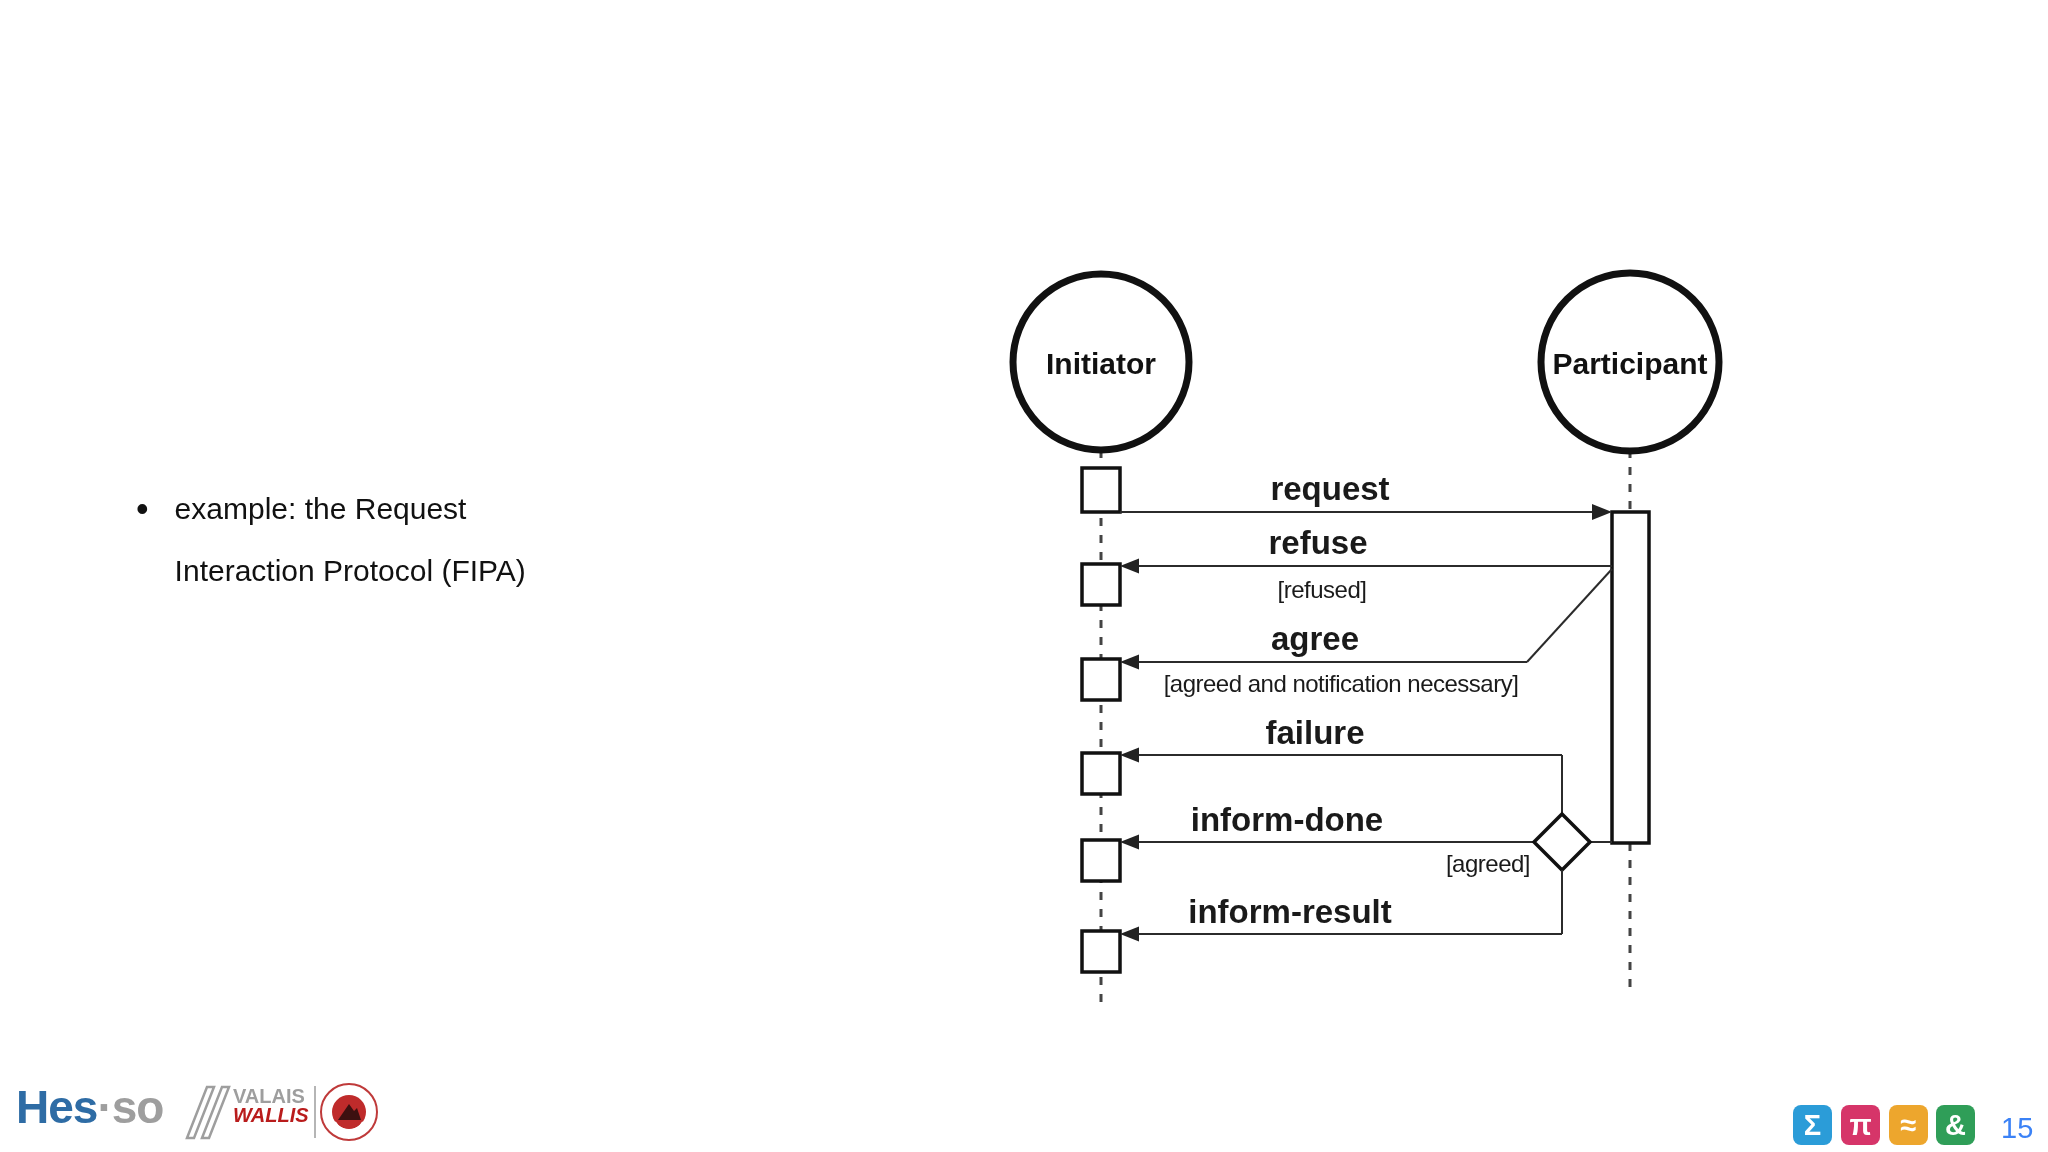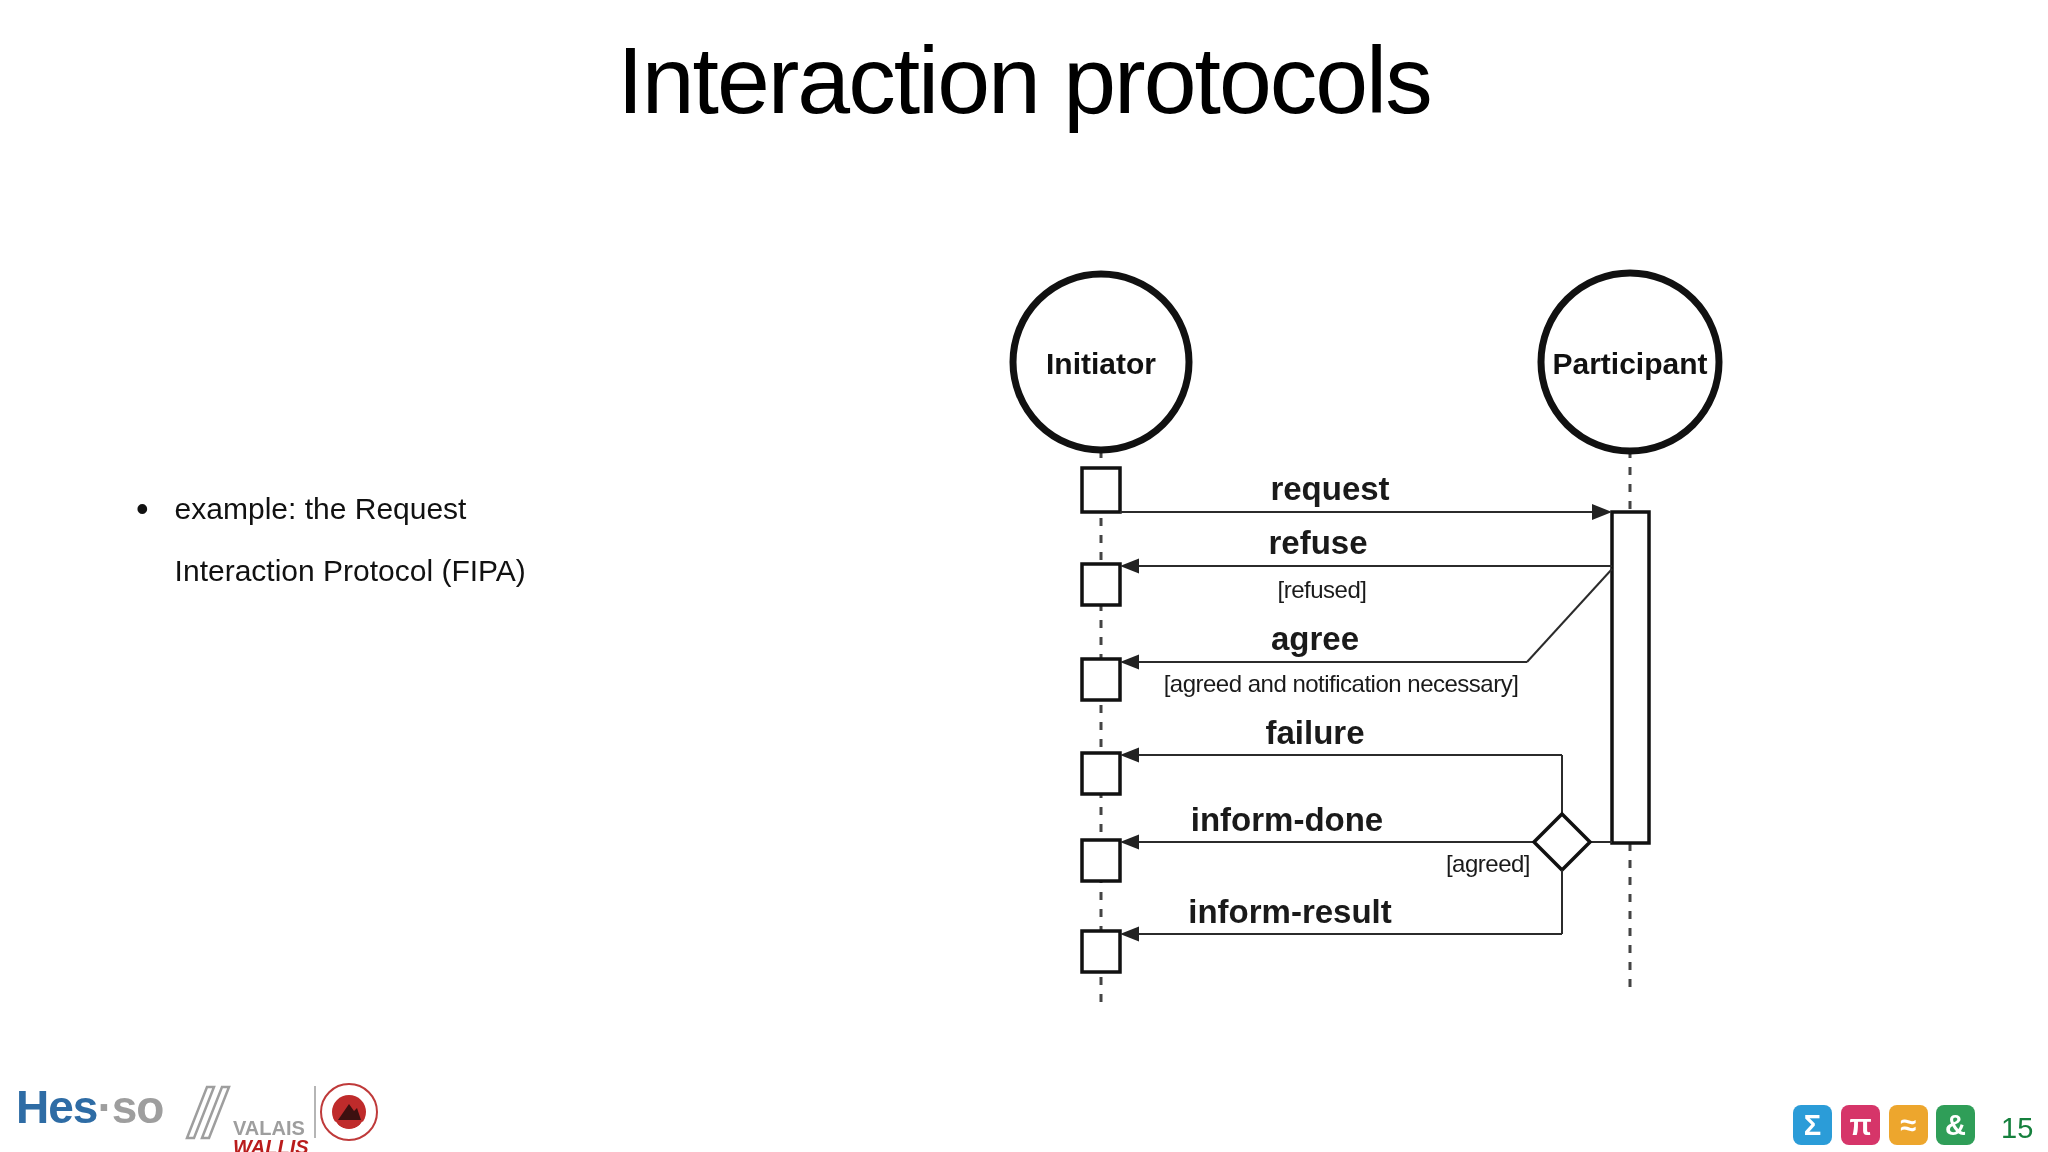--- a/index.html
+++ b/index.html
@@ -81,29 +81,28 @@
     font-size: 29px;
     font-weight: 700;
     display: flex;
     align-items: center;
     justify-content: center;
   }
   .page-num {
     position: absolute;
     left: 2001px; top: 1112px;
     font-size: 29px;
-    color: #15803d;
+    color: #3b82f6;
   }
 </style>
 </head>
 <body>
 
 <div class="slide">
 
-  <h1 class="title">Interaction protocols</h1>
 
   <div class="bullet-block">
     <span class="bullet-marker">•</span>
     <div class="bullet-text">
       <div>example: the Request</div>
       <div>Interaction Protocol (FIPA)</div>
     </div>
   </div>
 
   <svg class="diagram" viewBox="0 0 2048 1152">
@@ -160,21 +159,21 @@
   </svg>
 
   <div class="hes-so">
     <span style="color: rgb(46, 108, 165);">Hes</span><span style="color: rgb(158, 158, 158);">·so</span>
   </div>
   <svg class="logo-slashes" width="52" height="60" viewBox="0 0 52 60">
     <polygon points="4,56 24,5 31,5 11,56" fill="#fff" stroke="#9e9e9e" stroke-width="2.5"></polygon>
     <polygon points="19,56 39,5 46,5 26,56" fill="#fff" stroke="#9e9e9e" stroke-width="2.5"></polygon>
   </svg>
   <div class="valais-wallis">
-    <div style="color: rgb(158, 158, 158); margin-top: 32px;">VALAIS</div>
+    <div style="color: rgb(158, 158, 158);">VALAIS</div>
     <div style="color: #b91c1c; font-style: italic;">WALLIS</div>
   </div>
   <div class="logo-divider"></div>
   <svg class="badge-svg" width="60" height="60" viewBox="0 0 60 60">
     <circle cx="30" cy="30" r="28" fill="#fff" stroke="#bf3a3a" stroke-width="2"></circle>
     <circle cx="30" cy="30" r="17" fill="#bf2b2b"></circle>
     <polygon points="19,38 30,22 35,29 38,26 42,38" fill="#3d1010"></polygon>
     <path d="M 16 40 A 16 16 0 0 0 44 40" fill="none" stroke="#fff" stroke-width="2"></path>
   </svg>
 

